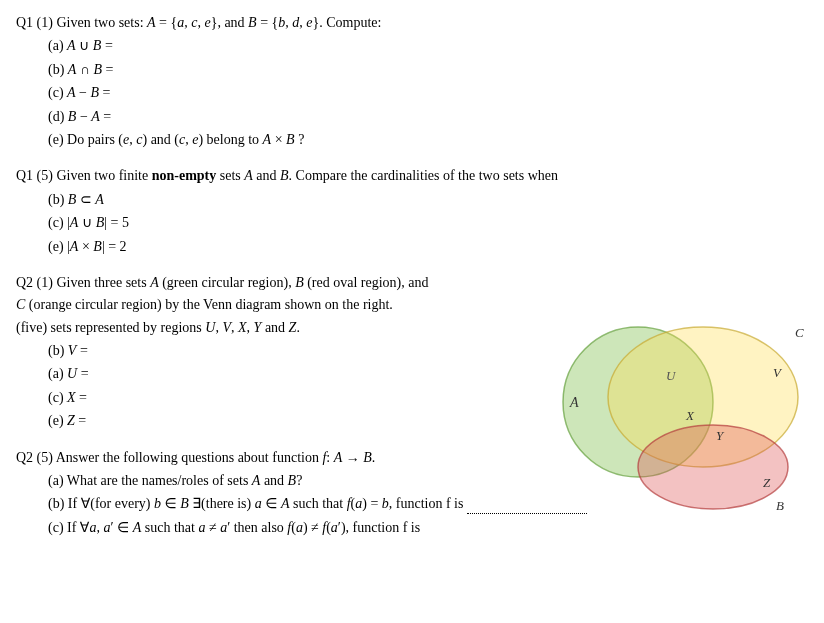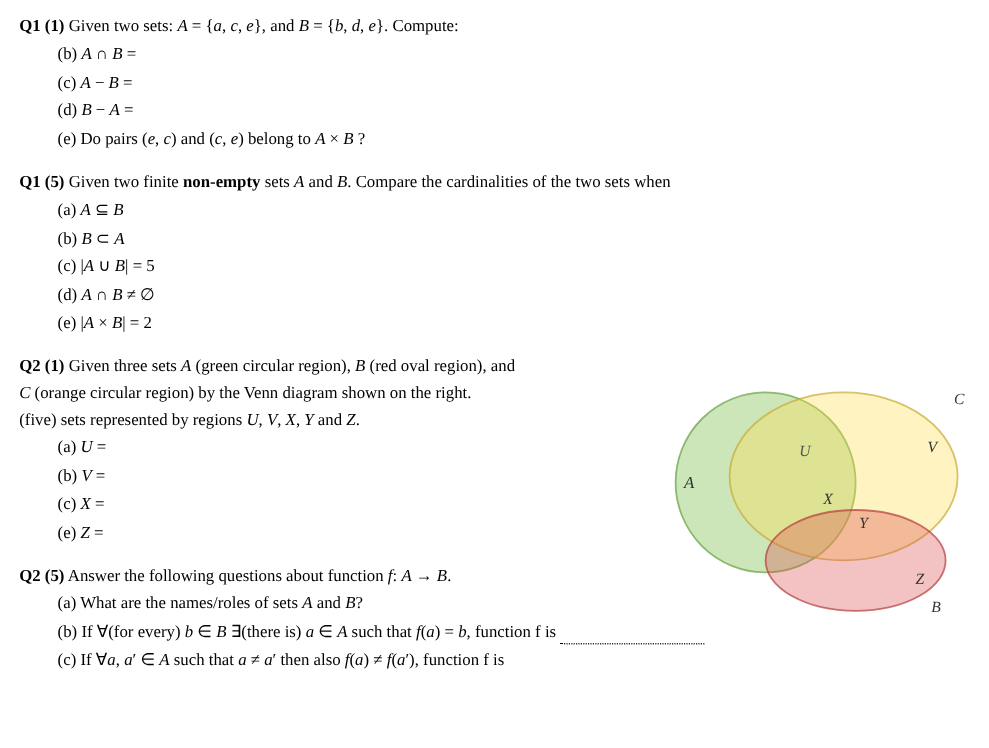--- a/index.html
+++ b/index.html
@@ -13,21 +13,21 @@
       min-height: 623px;
     }
     .content {
       position: relative;
     }
     .question-block {
       margin-bottom: 14px;
       line-height: 1.6;
     }
     .q-label {
-      font-weight: bold;
+      font-weight: normal;
       text-align: center;
     }
     .sub-items {
       padding-left: 32px;
     }
     .sub-item {
       margin: 1px 0;
     }
 
     
@@ -62,37 +62,36 @@
 </head>
 <body>
 <div class="content">
 
   <div class="question-block">
     <div>
       <span class="q-label">Q1 (1)</span>
       <span> Given two sets: <i>A</i> = {<i>a</i>, <i>c</i>, <i>e</i>},  and <i>B</i> = {<i>b</i>, <i>d</i>, <i>e</i>}. Compute:</span>
     </div>
     <div class="sub-items">
+      <div class="sub-item"><span>(a) <i>A</i> ∪ <i>B</i> =</span></div>
       <div class="sub-item"><span>(b) <i>A</i> ∩ <i>B</i> =</span></div>
       <div class="sub-item"><span>(c) <i>A</i> − <i>B</i> =</span></div>
       <div class="sub-item"><span>(d) <i>B</i> − <i>A</i> =</span></div>
       <div class="sub-item"><span>(e) Do pairs (<i>e</i>, <i>c</i>) and (<i>c</i>, <i>e</i>) belong to <i>A</i> × <i>B</i> ?</span></div>
     </div>
   </div>
 
   <div class="question-block">
     <div>
       <span class="q-label">Q1 (5)</span>
       <span> Given two finite <strong>non-empty</strong> sets <i>A</i> and <i>B</i>. Compare the cardinalities of the two sets when</span>
     </div>
     <div class="sub-items">
-      <div class="sub-item"><span>(a) <i>A</i> ⊆ <i>B</i></span></div>
       <div class="sub-item"><span>(b) <i>B</i> ⊂ <i>A</i></span></div>
       <div class="sub-item"><span>(c) |<i>A</i> ∪ <i>B</i>| = 5</span></div>
-      <div class="sub-item"><span>(d) <i>A</i> ∩ <i>B</i> ≠ ∅</span></div>
       <div class="sub-item"><span>(e) |<i>A</i> × <i>B</i>| = 2</span></div>
     </div>
   </div>
 
   <div class="venn-container">
     <svg class="venn-svg" viewBox="0 0 290 220">
 
       <circle cx="120" cy="100" r="75" fill="rgba(144,200,100,0.45)" stroke="rgba(100,160,60,0.7)" stroke-width="1.5"></circle>
 
       <ellipse cx="185" cy="95" rx="95" ry="70" fill="rgba(255,220,80,0.35)" stroke="rgba(200,170,50,0.7)" stroke-width="1.5"></ellipse>
@@ -117,22 +116,22 @@
     </svg>
   </div>
 
   <div class="question-block q2-block">
     <div class="q2-1-text">
       <div><span class="q-label">Q2 (1)</span><span> Given three sets <i>A</i> (green circular region), <i>B</i> (red oval region), and</span></div>
       <div><i>C</i><span> (orange circular region) by the Venn diagram shown on the right.</span></div>
       <div>(five) sets represented by regions <i>U</i>, <i>V</i>, <i>X</i>, <i>Y</i> and <i>Z</i>.</div>
     </div>
     <div class="sub-items">
+      <div class="sub-item"><span>(b) <i>V</i> =</span></div>
       <div class="sub-item"><span>(a) <i>U</i> =</span></div>
-      <div class="sub-item"><span>(b) <i>V</i> =</span></div>
       <div class="sub-item"><span>(c) <i>X</i> =</span></div>
       <div class="sub-item"><span>(e) <i>Z</i> =</span></div>
     </div>
   </div>
 
   <div class="question-block">
     <div>
       <span class="q-label">Q2 (5)</span>
       <span> Answer the following questions about function <i>f</i>: <i>A</i> → <i>B</i>.</span>
     </div>

